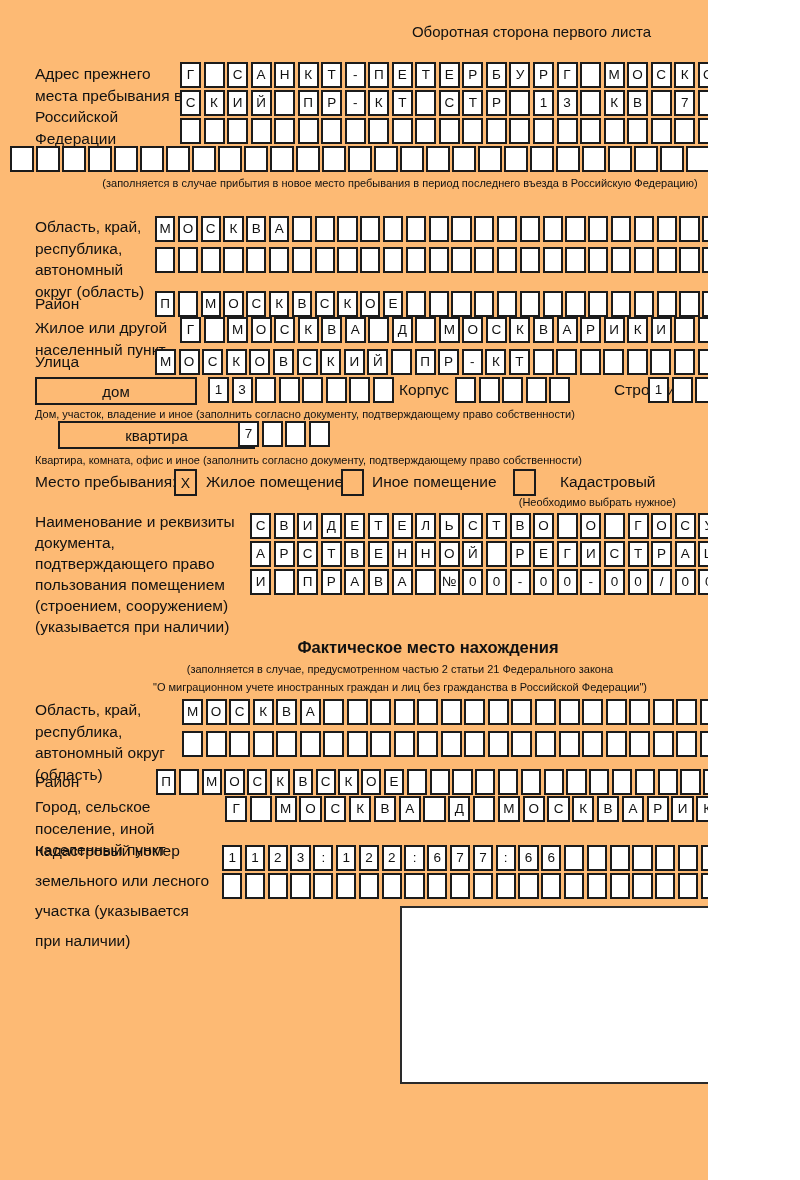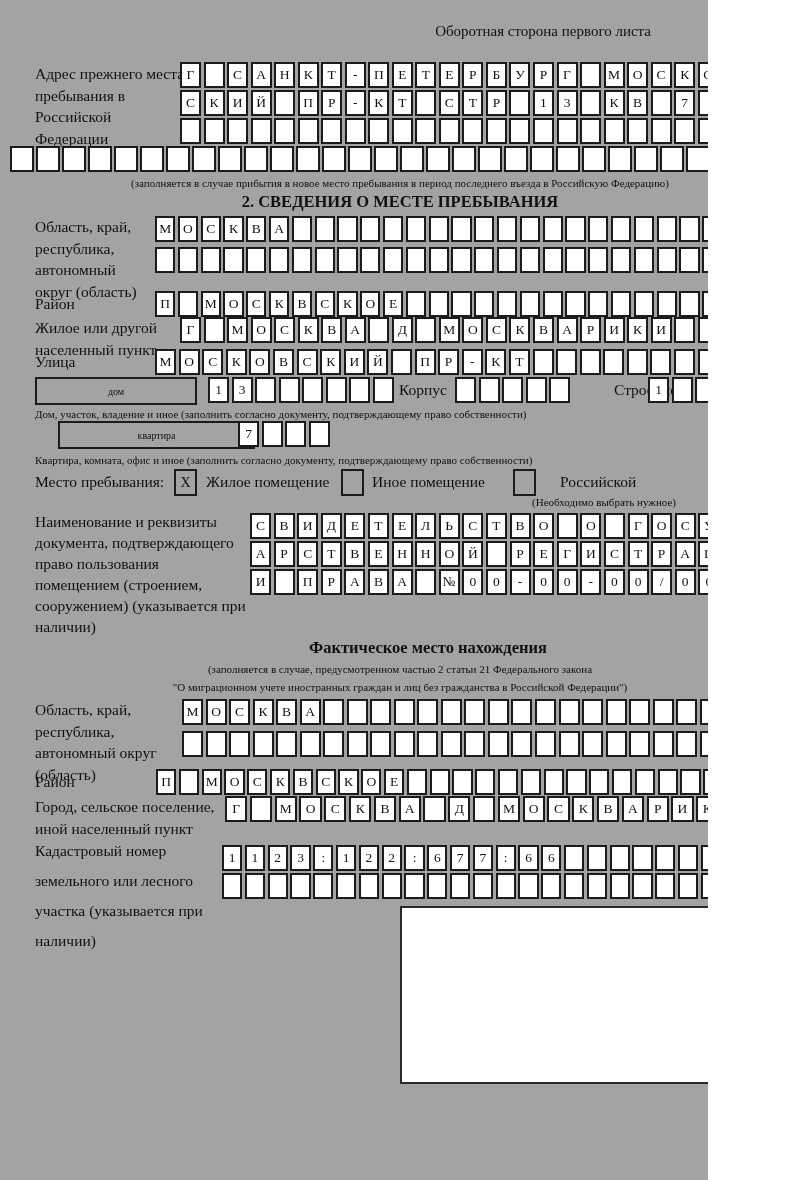--- a/index.html
+++ b/index.html
@@ -1,18 +1,18 @@
 <!DOCTYPE html>
 <html><head>
 <meta charset="utf-8">
 <style>
   html,body{margin:0;padding:0;background:#fff;}
   .page{
-    position:relative;width:708px;height:1180px;background:#a3a3a3;
-    font-family:Liberation Serif, serif;color:#111;overflow:hidden;
+    position:relative;width:708px;height:1180px;background:#fdba74;
+    font-family:Liberation Sans, sans-serif;color:#111;overflow:hidden;
   }
   .abs{position:absolute;}
   .lbl{position:absolute;font-size:15.5px;line-height:21.5px;}
   .caption{position:absolute;font-size:11px;line-height:16px;}
   .center{left:0;width:800px;text-align:center;}
   .title{position:absolute;font-size:16.5px;font-weight:bold;}
   .cellrow{position:absolute;display:flex;}
   .cell{
     flex:0 0 auto;box-sizing:border-box;
     width:var(--cw,21px);height:26px;margin-right:var(--cg,2.5px);
@@ -20,21 +20,21 @@
     display:flex;align-items:center;justify-content:center;
     font-size:13.5px;line-height:1;
   }
   .p235{--cw:21px;--cg:2.54px;}
   .p26{--cw:23.5px;--cg:2.5px;}
   .p228{--cw:20.3px;--cg:2.5px;}
   .p236{--cw:21px;--cg:2.6px;}
   .p248{--cw:22.3px;--cg:2.5px;}
   .wordbox{
     position:absolute;box-sizing:border-box;height:28px;border:2px solid #1b1b1b;
-    display:flex;align-items:center;justify-content:center;font-size:10px;
+    display:flex;align-items:center;justify-content:center;font-size:15px;
   }
   .cellbox{
     position:absolute;box-sizing:border-box;width:23px;height:27px;border:2px solid #1b1b1b;
     display:flex;align-items:center;justify-content:center;font-size:14px;
   }
   .bigbox{position:absolute;border:2px solid #2a2a2a;background:#fff;}
   .inline-lbl{position:absolute;font-size:15.5px;line-height:26px;white-space:nowrap;}
 </style>
 </head>
 <body>
@@ -149,21 +149,20 @@
       <span class="cell"></span>
       <span class="cell"></span>
       <span class="cell"></span>
       <span class="cell"></span>
       <span class="cell"></span>
       <span class="cell"></span>
       <span class="cell"></span>
     </div>
   <div class="caption center" style="top:175px;">(заполняется в случае прибытия в новое место пребывания в период последнего въезда в Российскую Федерацию)</div>
 
-  <div class="title center" style="top:192px;">2. СВЕДЕНИЯ О МЕСТЕ ПРЕБЫВАНИЯ</div>
 
   <div class="lbl" style="left:35px;top:216px;width:120px;">Область, край, республика, автономный округ (область)</div>
   <div class="cellrow p228" style="left:155px;top:216px;">
       <span class="cell">М</span>
       <span class="cell">О</span>
       <span class="cell">С</span>
       <span class="cell">К</span>
       <span class="cell">В</span>
       <span class="cell">А</span>
       <span class="cell"></span>
@@ -342,21 +341,21 @@
       <span class="cell"></span>
     </div>
   <div class="caption" style="left:35px;top:452px;">Квартира, комната, офис и иное (заполнить согласно документу, подтверждающему право собственности)</div>
 
   <div class="inline-lbl" style="left:35px;top:469px;">Место пребывания:</div>
   <div class="cellbox" style="left:174px;top:469px;">X</div>
   <div class="inline-lbl" style="left:206px;top:469px;">Жилое помещение</div>
   <div class="cellbox" style="left:341px;top:469px;"></div>
   <div class="inline-lbl" style="left:372px;top:469px;">Иное помещение</div>
   <div class="cellbox" style="left:513px;top:469px;"></div>
-  <div class="inline-lbl" style="left:560px;top:469px;">Российской</div>
+  <div class="inline-lbl" style="left:560px;top:469px;">Кадастровый</div>
   <div class="caption" style="left:0px;top:494px;width:676px;text-align:right;">(Необходимо выбрать нужное)</div>
 
   <div class="lbl" style="left:35px;top:511px;width:212px;line-height:21px;">Наименование и реквизиты документа, подтверждающего право пользования помещением (строением, сооружением) (указывается при наличии)</div>
   <div class="cellrow p236" style="left:250px;top:513px;">
       <span class="cell">С</span>
       <span class="cell">В</span>
       <span class="cell">И</span>
       <span class="cell">Д</span>
       <span class="cell">Е</span>
       <span class="cell">Т</span>

